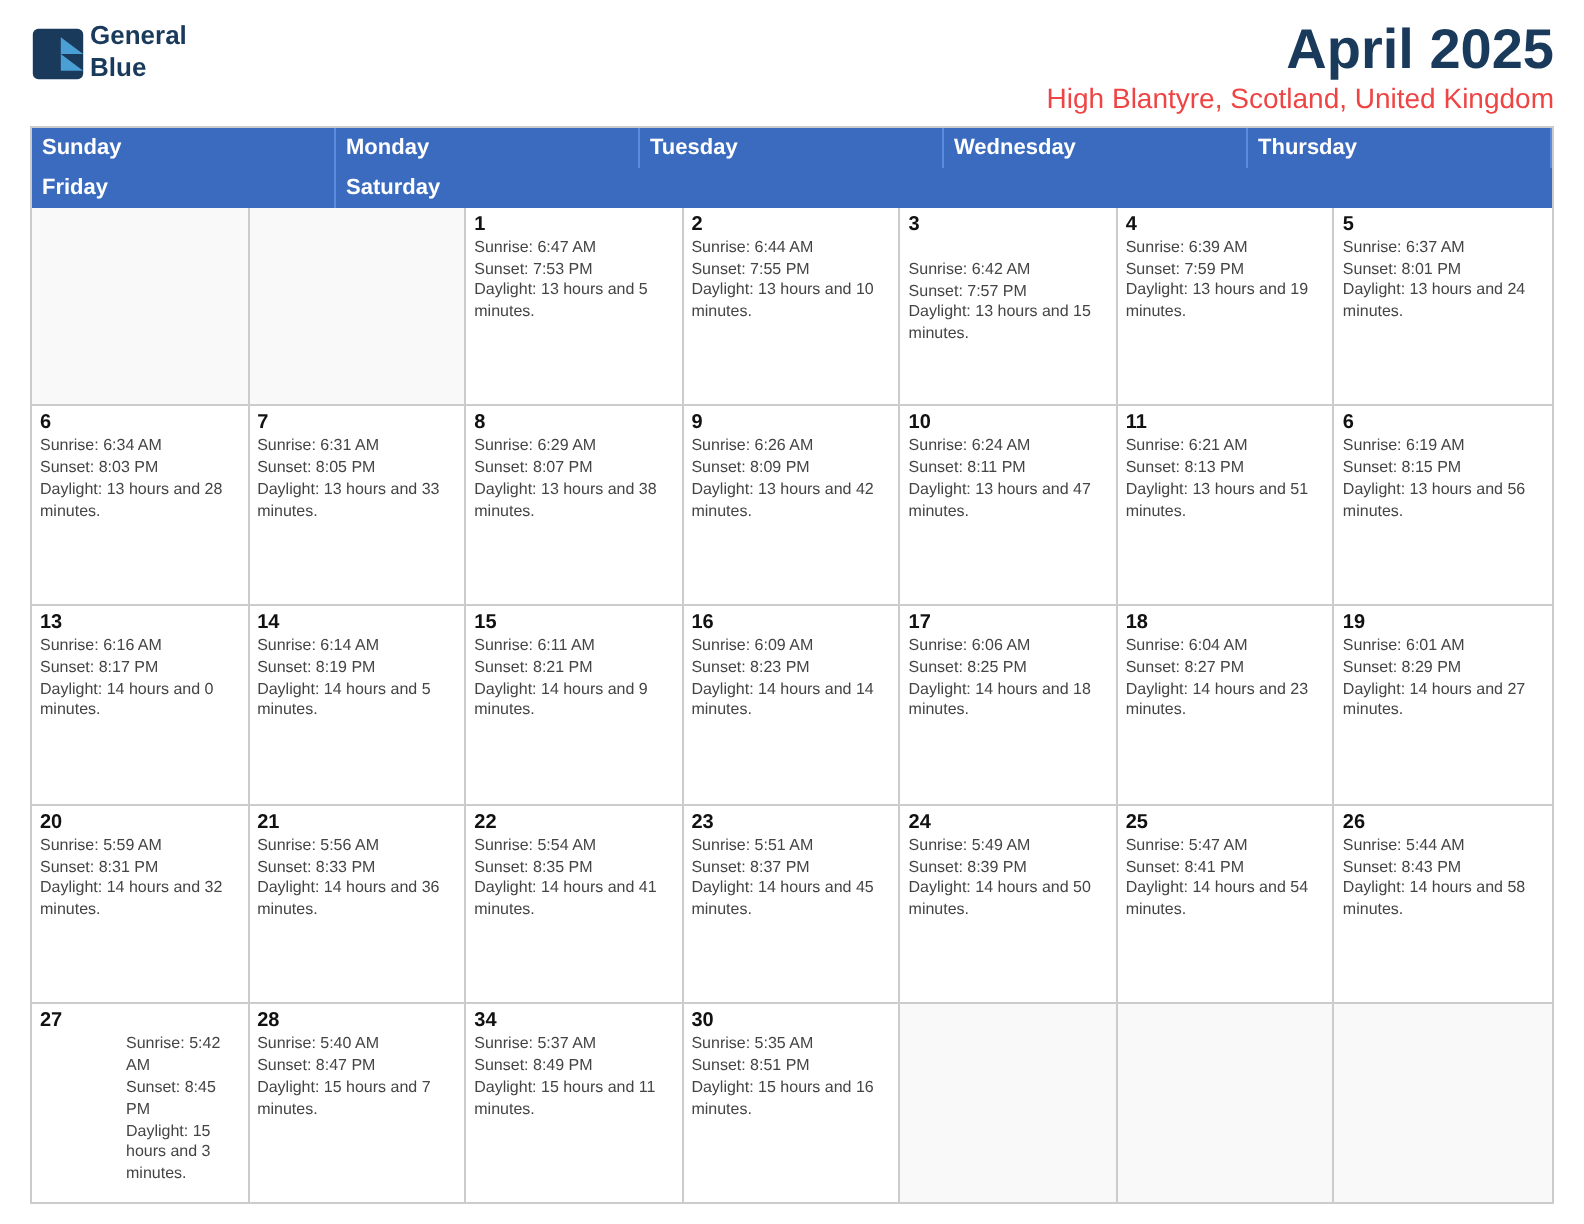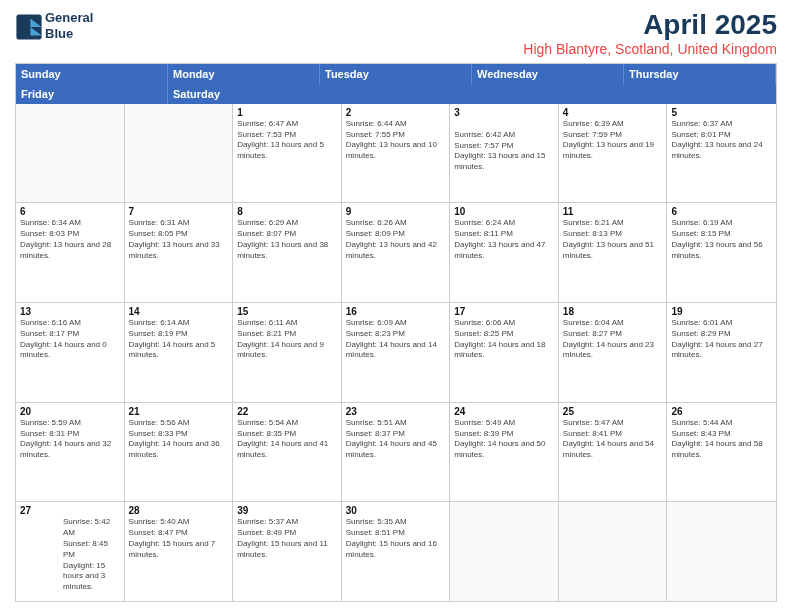--- a/index.html
+++ b/index.html
@@ -311,21 +311,21 @@
 Sunset: 8:45 PM
 Daylight: 15 hours and 3 minutes.</div>
           </div>
           <div class="cal-cell">
             <span class="day-num">28</span>
             <div class="day-info" style="white-space: pre-line;">Sunrise: 5:40 AM
 Sunset: 8:47 PM
 Daylight: 15 hours and 7 minutes.</div>
           </div>
           <div class="cal-cell">
-            <span class="day-num">39</span>
+            <span class="day-num">34</span>
             <div class="day-info" style="white-space: pre-line;">Sunrise: 5:37 AM
 Sunset: 8:49 PM
 Daylight: 15 hours and 11 minutes.</div>
           </div>
           <div class="cal-cell">
             <span class="day-num">30</span>
             <div class="day-info" style="white-space: pre-line;">Sunrise: 5:35 AM
 Sunset: 8:51 PM
 Daylight: 15 hours and 16 minutes.</div>
           </div>

